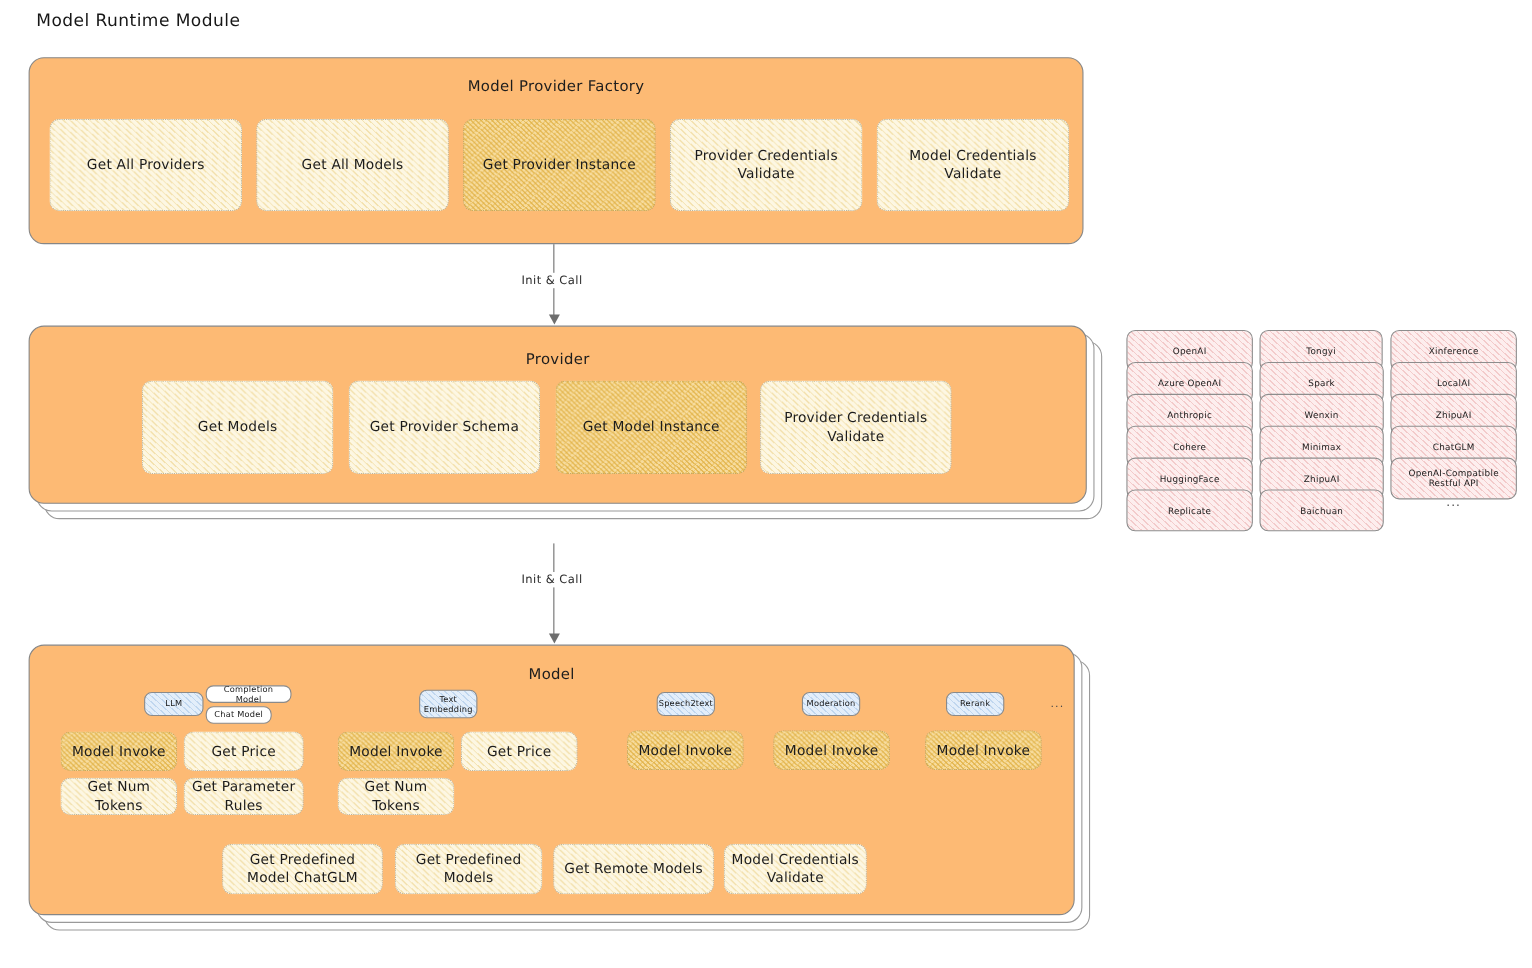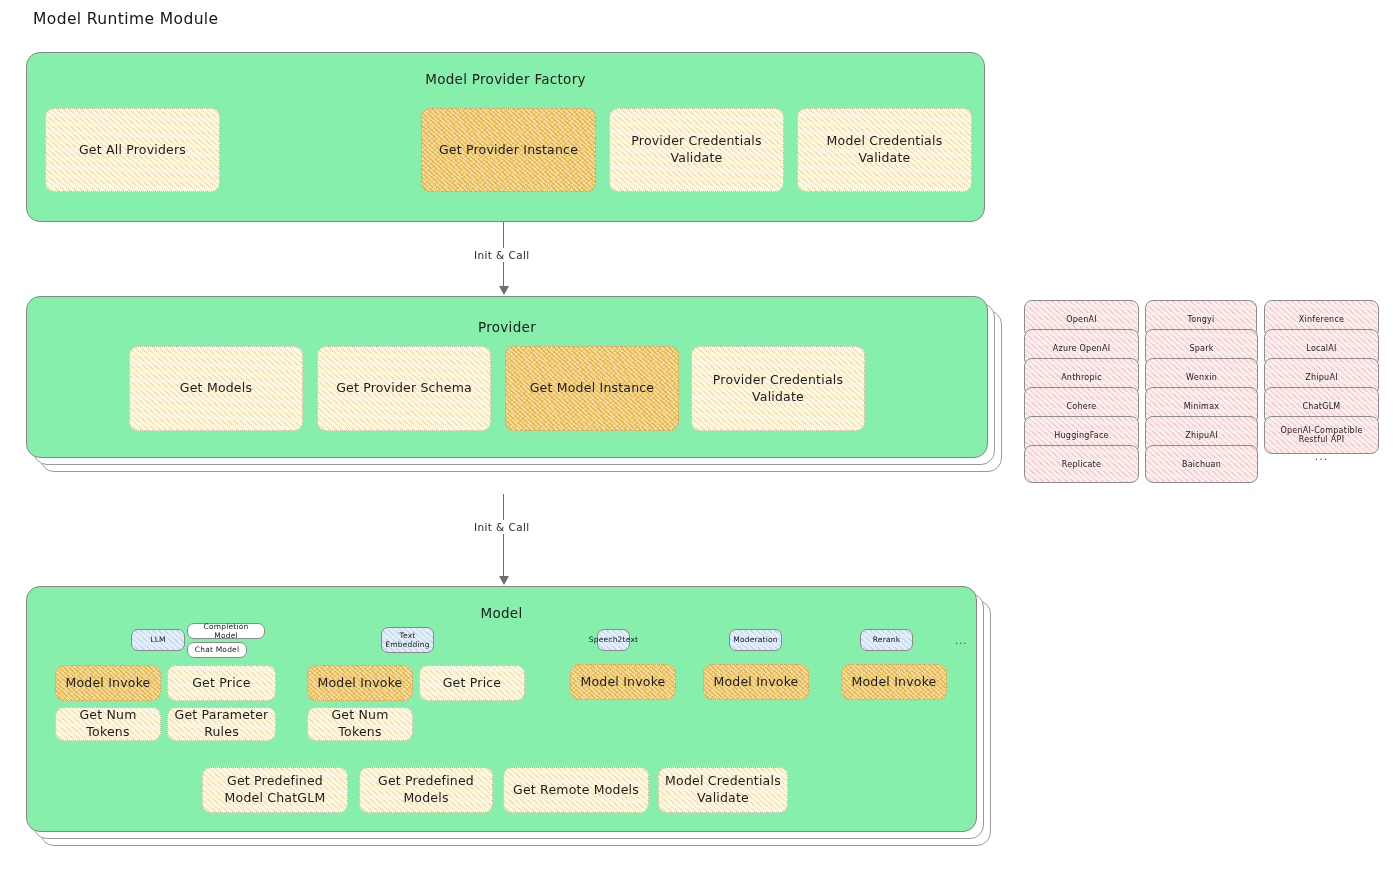--- a/index.html
+++ b/index.html
@@ -13,21 +13,21 @@
     height: 880px;
     position: relative;
     overflow: hidden;
     font-family: "DejaVu Sans", sans-serif;
     color: #1e1e1e;
   }
 
   
   .sketch-panel {
     position: absolute;
-    background: #86efac;
+    background: #fdba74;
     border: 1.4px solid #868686;
     border-radius: 14px;
     box-sizing: border-box;
   }
   .stack-layer {
     position: absolute;
     background: #ffffff;
     border: 1.3px solid #9a9a9a;
     border-radius: 14px;
     box-sizing: border-box;
@@ -173,20 +173,21 @@
 </head>
 <body>
 
 <div id="page-title">Model Runtime Module</div>
 
 <div class="sketch-panel" style="left:26px; top:52px; width:959px; height:170px;">
   <div class="section-title" style="top:18px;">Model Provider Factory</div>
 
   <div class="fn-box fn-light" style="left:18px; top:55px; width:175px; height:84px;">Get All Providers</div>
 
+  <div class="fn-box fn-light" style="left:206px; top:55px; width:175px; height:84px;">Get All Models</div>
 
   <div class="fn-box fn-strong" style="left:394px; top:55px; width:175px; height:84px;">Get Provider Instance</div>
 
   <div class="fn-box fn-light" style="left:582px; top:55px; width:175px; height:84px;">Provider Credentials Validate</div>
 
   <div class="fn-box fn-light" style="left:770px; top:55px; width:175px; height:84px;">Model Credentials Validate</div>
 </div>
 
 <div class="connector" style="left:503px; top:222px; width:2px; height:74px;">
   <div class="line" style="height:65px;"></div>
@@ -245,21 +246,21 @@
 <div class="sketch-panel" style="left:26px; top:586px; width:951px; height:246px;">
 
   <div class="section-title" style="top:18px;">Model</div>
 
   <div class="type-badge badge-blue" style="left:104px; top:42px; width:54px; height:22px;">LLM</div>
   <div class="type-badge badge-plain" style="left:160px; top:36px; width:78px; height:16px;">Completion Model</div>
   <div class="type-badge badge-plain" style="left:160px; top:55px; width:60px; height:16px;">Chat Model</div>
 
   <div class="type-badge badge-blue" style="left:354px; top:40px; width:53px; height:26px;">Text Embedding</div>
 
-  <div class="type-badge badge-blue" style="left:570px; top:42px; width:33px; height:22px;">Speech2text</div>
+  <div class="type-badge badge-blue" style="left:570px; top:42px; width:53px; height:22px;">Speech2text</div>
 
   <div class="type-badge badge-blue" style="left:702px; top:42px; width:53px; height:22px;">Moderation</div>
 
   <div class="type-badge badge-blue" style="left:833px; top:42px; width:53px; height:22px;">Rerank</div>
 
   <div class="badge-ellipsis" style="left:928px; top:48px;">...</div>
 
   <div class="fn-box fn-strong" style="left:28px; top:78px; width:106px; height:36px;">Model Invoke</div>
   <div class="fn-box fn-light" style="left:140px; top:78px; width:109px; height:36px;">Get Price</div>
   <div class="fn-box fn-light" style="left:28px; top:120px; width:106px; height:34px;">Get Num Tokens</div>

